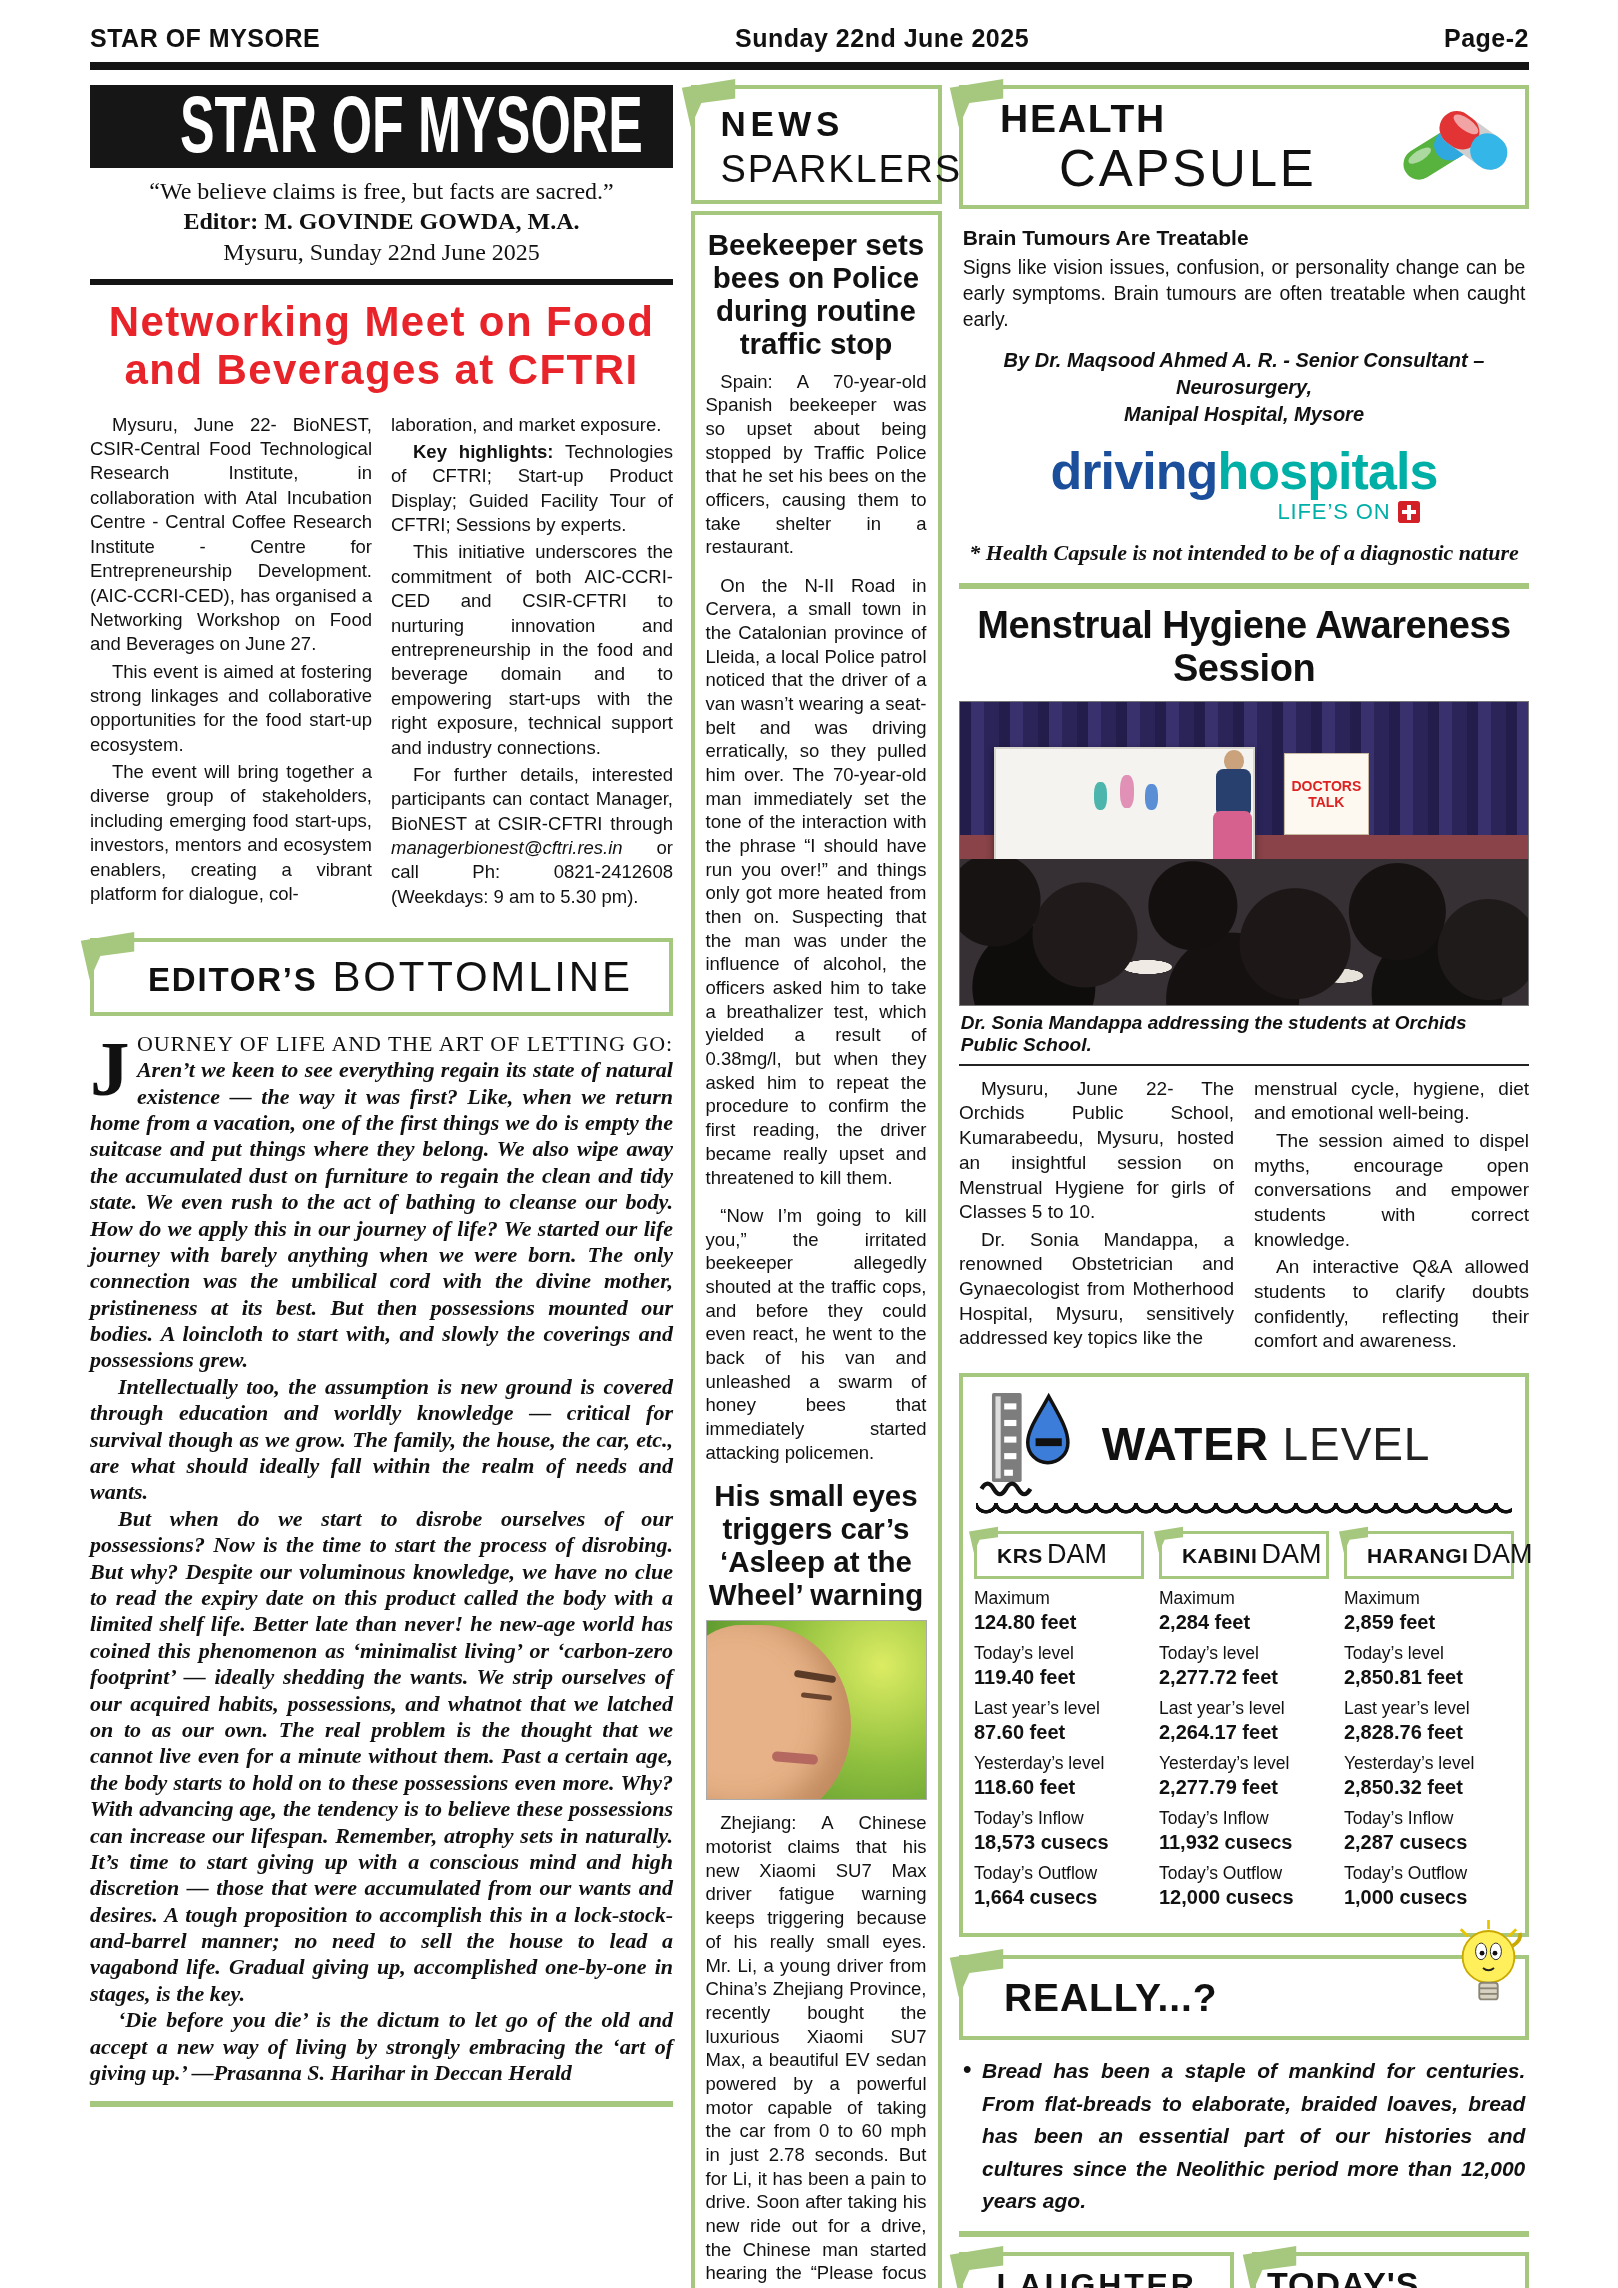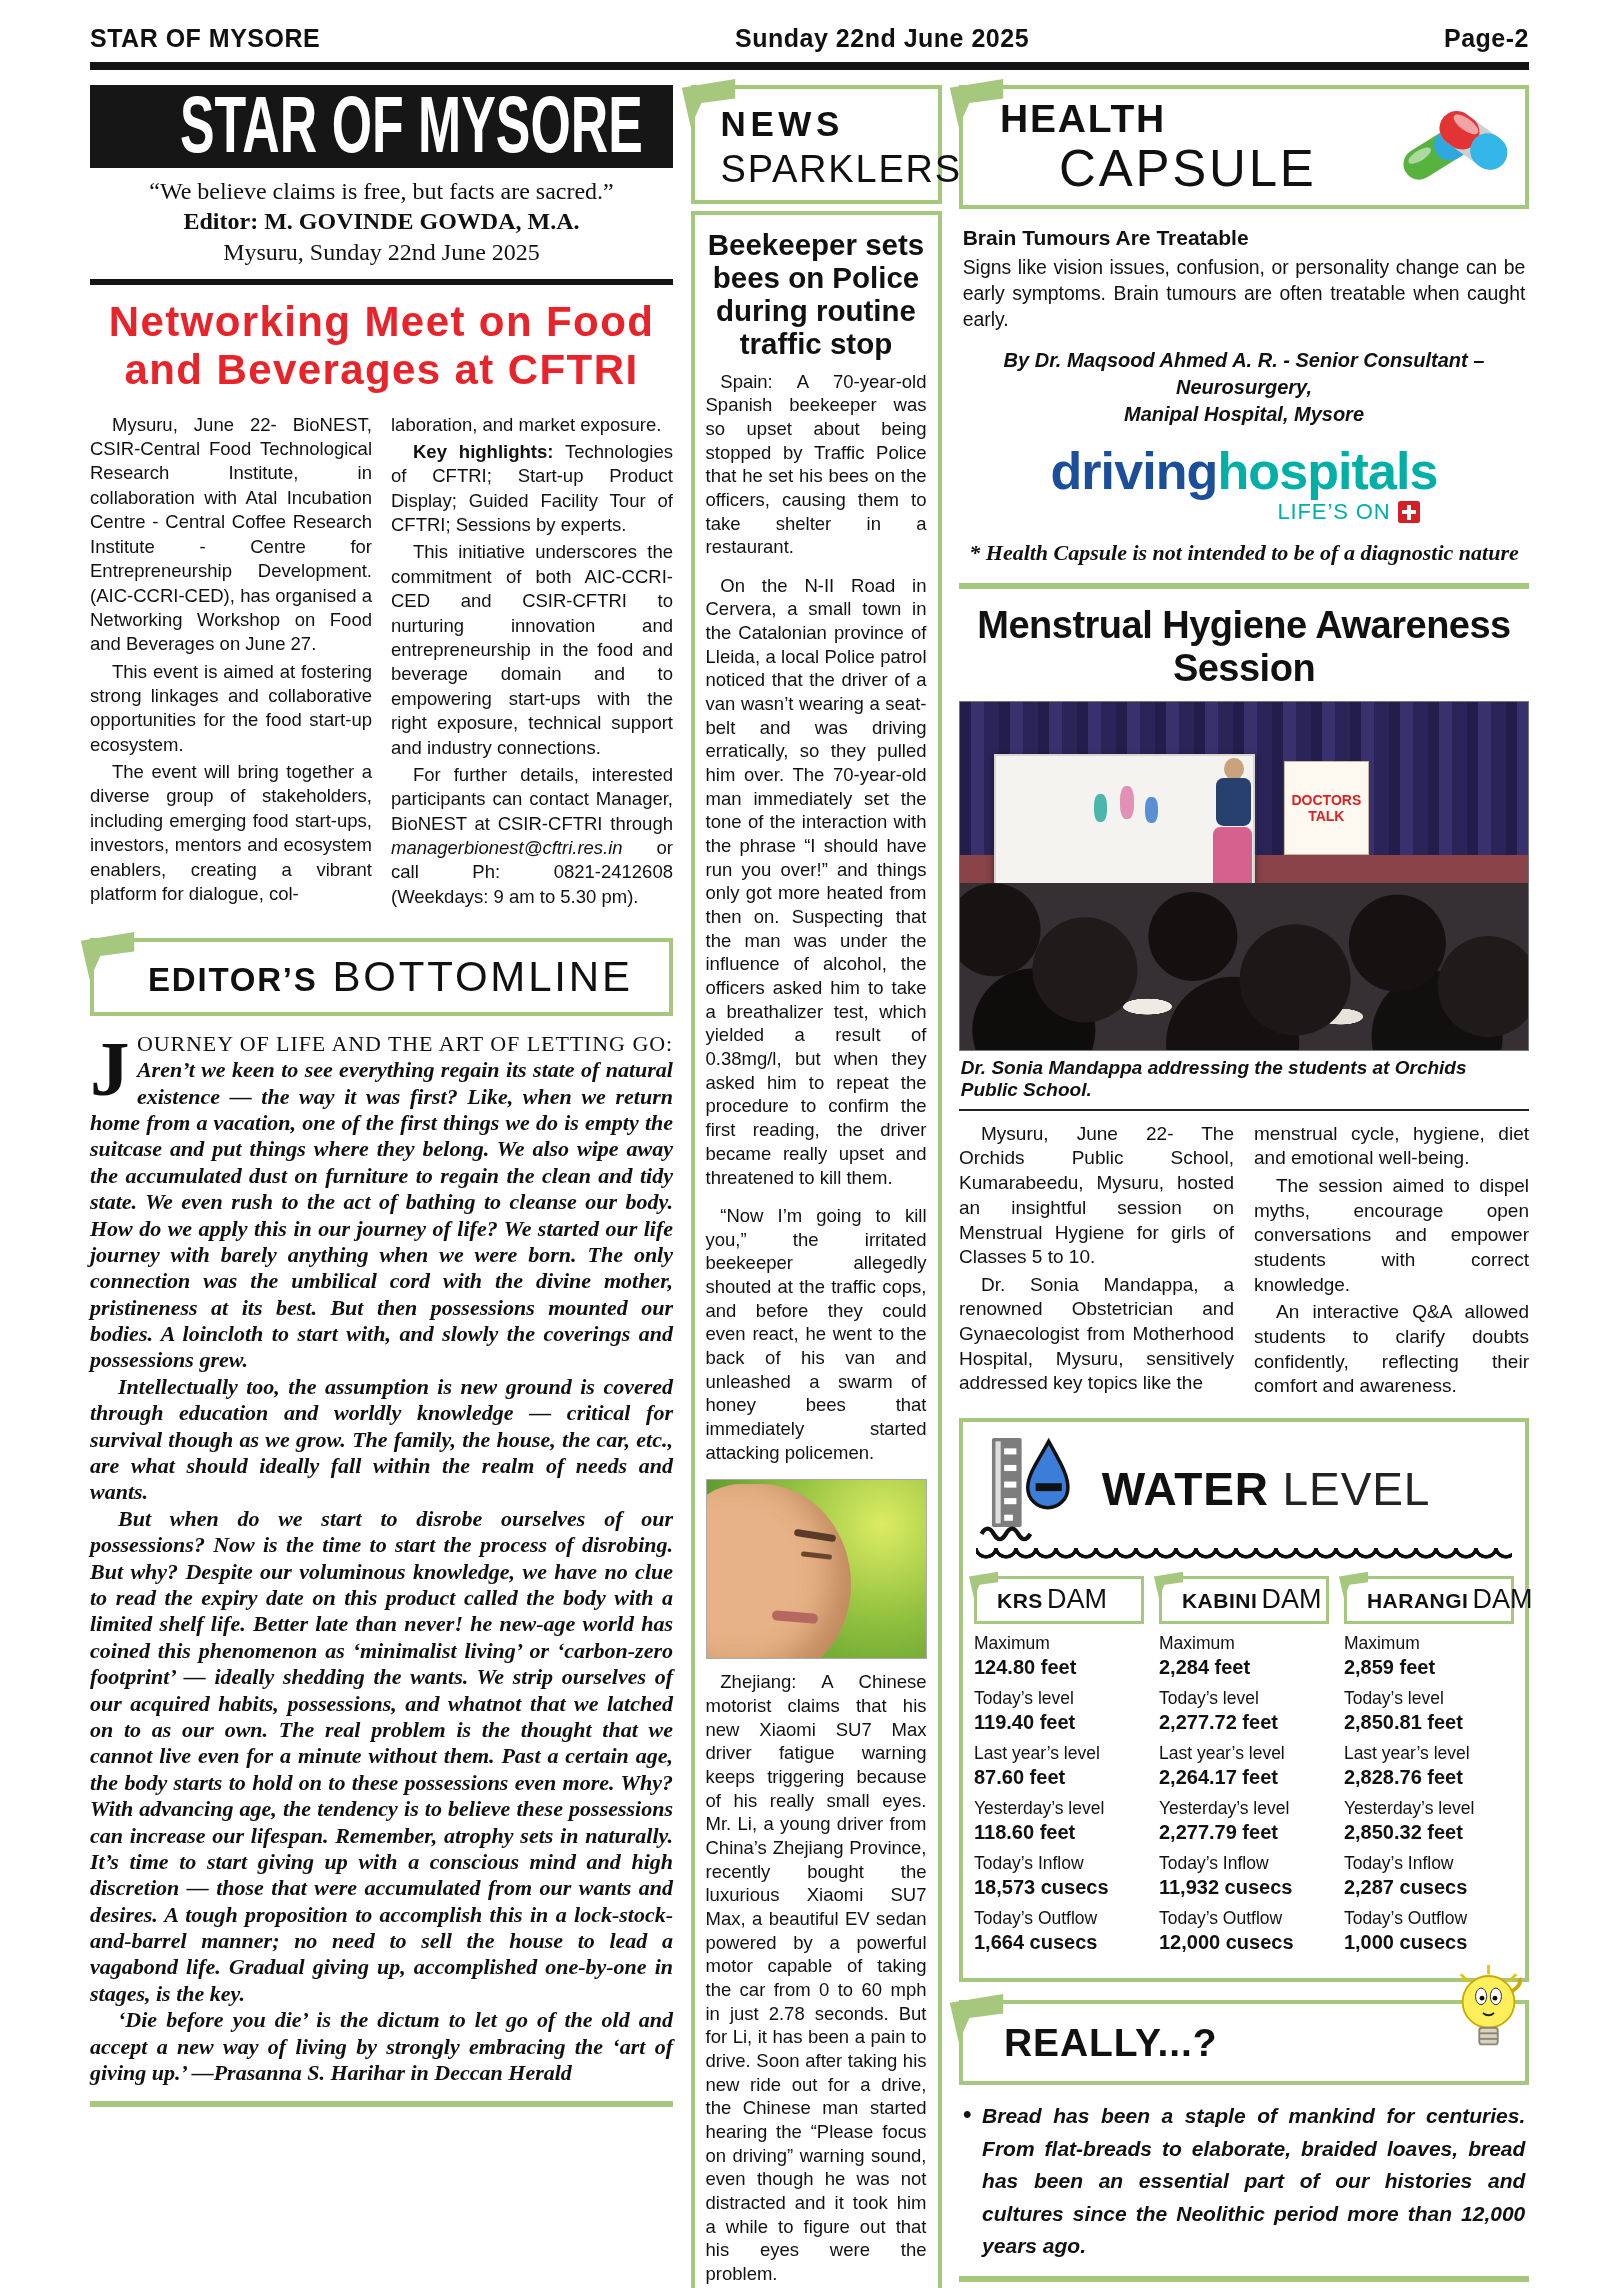--- a/index.html
+++ b/index.html
@@ -71,21 +71,21 @@
   .manipal .w2{color:#00b0a6;}
   .manipal-tag{display:flex;justify-content:flex-end;align-items:center;gap:7.4px;color:#00b0a6;font-size:22px;letter-spacing:0.9px;padding-right:109px;margin-top:-1.8px;}
   .redcross{display:inline-block;width:22px;height:22px;background:#d32027;border-radius:2.8px;position:relative;}
   .redcross:before,.redcross:after{content:"";position:absolute;background:#fff;}
   .redcross:before{left:9.2px;top:3.7px;width:3.7px;height:14.8px;}
   .redcross:after{left:3.7px;top:9.2px;width:14.8px;height:3.7px;}
   .hc-disclaimer{font-family:"Liberation Serif",serif;font-weight:bold;font-style:italic;font-size:22px;text-align:center;margin:14.8px 0 16.6px;}
   .green-rule{height:6.5px;background:var(--green);margin:0 0 14.8px;}
   
   .mh-title{font-size:38px;font-weight:bold;text-align:center;letter-spacing:-0.5px;margin:1.8px 0 11px;}
-  .mh-photo{position:relative;width:100%;height:350px;overflow:hidden;border:0.9px solid #777;background:#2c2657;}
+  .mh-photo{position:relative;width:100%;height:305px;overflow:hidden;border:0.9px solid #777;background:#2c2657;}
   .ph-curtain{position:absolute;left:0;right:0;top:0;height:46%;background:repeating-linear-gradient(90deg,#231d4b 0 11px,#39306e 11px 24px,#2a2458 24px 39px);}
   .ph-wall{position:absolute;left:0;right:0;top:44%;height:15%;background:#8a4348;}
   .ph-floor{position:absolute;left:0;right:0;top:57%;height:11%;background:#caa87d;}
   .ph-board{position:absolute;left:6%;top:15%;width:46%;height:40%;background:#f5f3ef;border:2.8px solid #d8d5cf;box-shadow:0 2.8px 7.4px rgba(0,0,0,.45);}
   .ph-fig{position:absolute;border-radius:40%;}
   .ph-sign{position:absolute;left:57%;top:17%;width:15%;height:27%;background:#fdf8f0;border:1.8px solid #c8b8a0;display:flex;flex-direction:column;align-items:center;justify-content:center;color:#d22;font-weight:bold;font-size:14px;line-height:1.15;text-align:center;}
   .ph-speaker-head{position:absolute;left:46.5%;top:16%;width:20px;height:22px;background:#caa27c;border-radius:50%;}
   .ph-speaker-body{position:absolute;left:45%;top:22%;width:35px;height:48px;background:#27406e;border-radius:7.4px;}
   .ph-speaker-sari{position:absolute;left:44.6%;top:36%;width:39px;height:81px;background:#d6618f;border-radius:7.4px 7.4px 3.7px 3.7px;}
   .ph-crowd{position:absolute;left:0;right:0;bottom:0;height:48%;background-color:#362f33;background-image:
@@ -202,20 +202,21 @@
           </svg>
         <div class="sp-l1">NEWS</div>
         <div class="sp-l2">SPARKLERS</div>
       </div>
       <div class="greenbox sp-artbox">
         <div class="sp-title">Beekeeper sets bees on Police during routine traffic stop</div>
         <p class="sp-p">Spain: A 70-year-old Spanish beekeeper was so upset about being stopped by Traffic Police that he set his bees on the officers, causing them to take shelter in a restaurant.</p>
         <p class="sp-p">On the N-II Road in Cervera, a small town in the Catalonian province of Lleida, a local Police patrol noticed that the driver of a van wasn’t wearing a seat-belt and was driving erratically, so they pulled him over. The 70-year-old man immediately set the tone of the interaction with the phrase “I should have run you over!” and things only got more heated from then on. Suspecting that the man was under the influence of alcohol, the officers asked him to take a breathalizer test, which yielded a result of 0.38mg/l, but when they asked him to repeat the procedure to confirm the first reading, the driver became really upset and threatened to kill them.</p>
         <p class="sp-p">“Now I’m going to kill you,” the irritated beekeeper allegedly shouted at the traffic cops, and before they could even react, he went to the back of his van and unleashed a swarm of honey bees that immediately started attacking policemen.</p>
 
+        <div class="sp-title t2">His small eyes triggers car’s ‘Asleep at the Wheel’ warning</div>
         <div class="face-photo">
           <div class="face-bg"></div>
           <div class="face-blob"></div>
           <div class="face-brow"></div>
           <div class="face-eye"></div>
           <div class="face-lips"></div>
         </div>
         <p class="sp-p">Zhejiang: A Chinese motorist claims that his new Xiaomi SU7 Max driver fatigue warning keeps triggering because of his really small eyes. Mr. Li, a young driver from China’s Zhejiang Province, recently bought the luxurious Xiaomi SU7 Max, a beautiful EV sedan powered by a powerful motor capable of taking the car from 0 to 60 mph in just 2.78 seconds. But for Li, it has been a pain to drive. Soon after taking his new ride out for a drive, the Chinese man started hearing the “Please focus on driving” warning sound, even though he was not distracted and it took him a while to figure out that his eyes were the problem.</p>
 
       </div>

